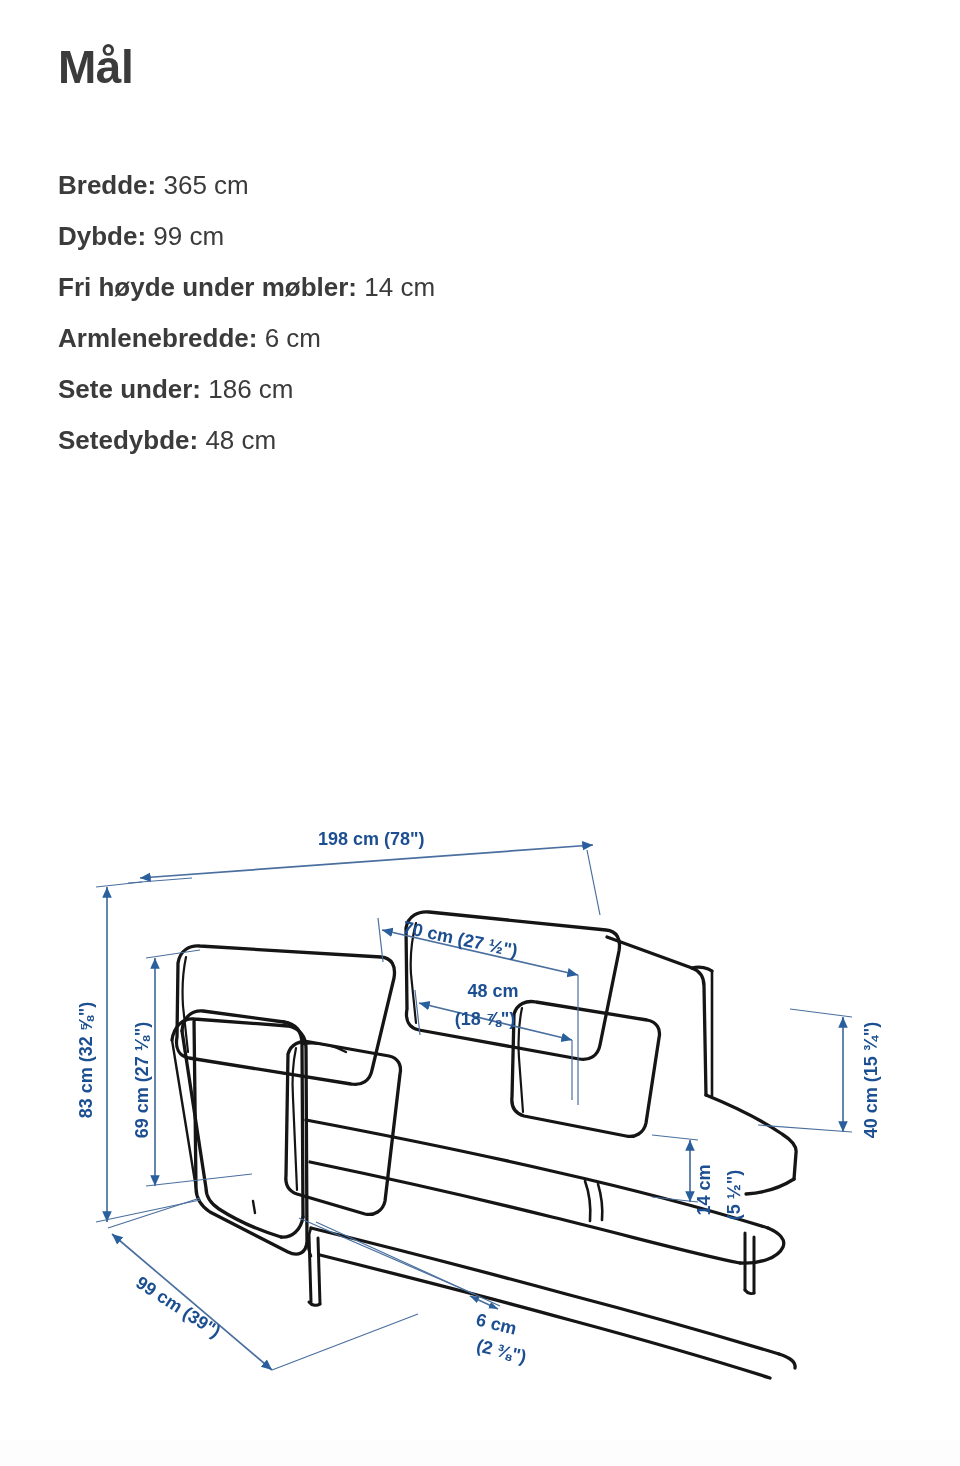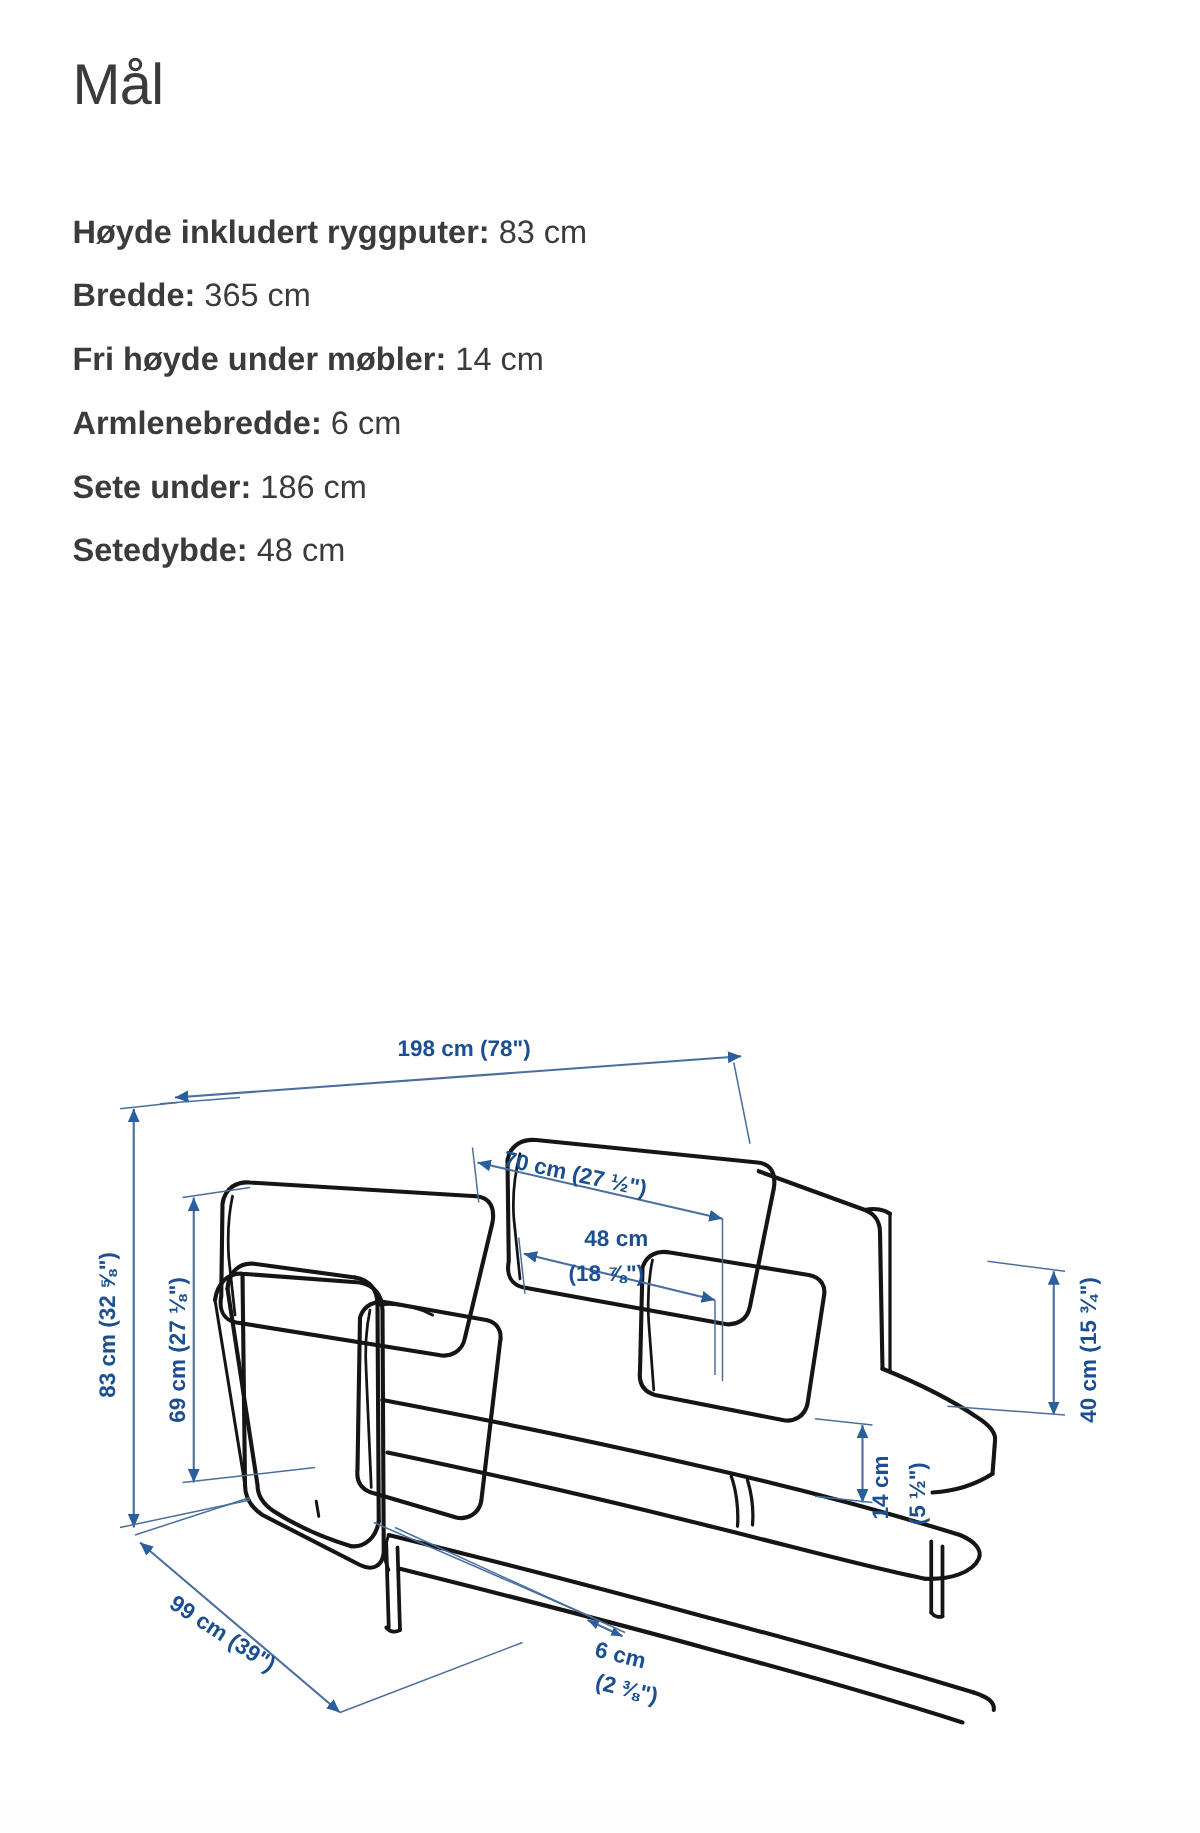--- a/index.html
+++ b/index.html
@@ -23,21 +23,21 @@
     position: relative;
     background: #ffffff;
   }
 
   
   .page-title {
     position: absolute;
     left: 58px;
     top: 42px;
     font-size: 46px;
-    font-weight: normal;
+    font-weight: bold;
     color: #3b3b3b;
     letter-spacing: -0.5px;
     line-height: 1.1;
     margin: 0;
   }
 
   
   .spec-list {
     position: absolute;
     left: 58px;
@@ -87,26 +87,26 @@
 </style>
 </head>
 <body>
 
 <div class="page">
 
   <h1 class="page-title">Mål</h1>
 
   <ul class="spec-list">
     <li class="spec-row">
-      <span class="spec-label">Høyde inkludert ryggputer:</span>
-      <span class="spec-value">83 cm</span>
-    </li>
-    <li class="spec-row">
       <span class="spec-label">Bredde:</span>
       <span class="spec-value">365 cm</span>
+    </li>
+    <li class="spec-row">
+      <span class="spec-label">Dybde:</span>
+      <span class="spec-value">99 cm</span>
     </li>
     <li class="spec-row">
       <span class="spec-label">Fri høyde under møbler:</span>
       <span class="spec-value">14 cm</span>
     </li>
     <li class="spec-row">
       <span class="spec-label">Armlenebredde:</span>
       <span class="spec-value">6 cm</span>
     </li>
     <li class="spec-row">

